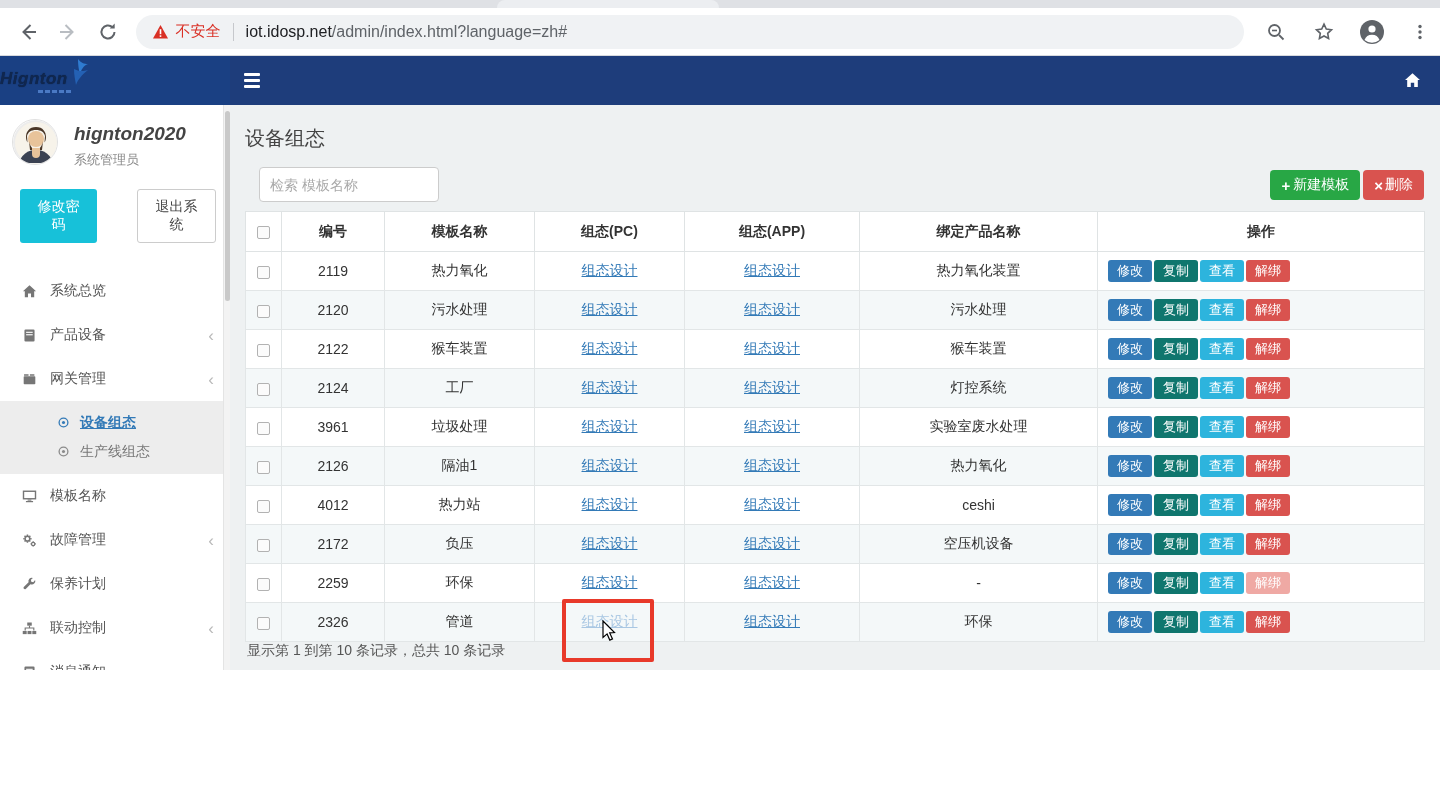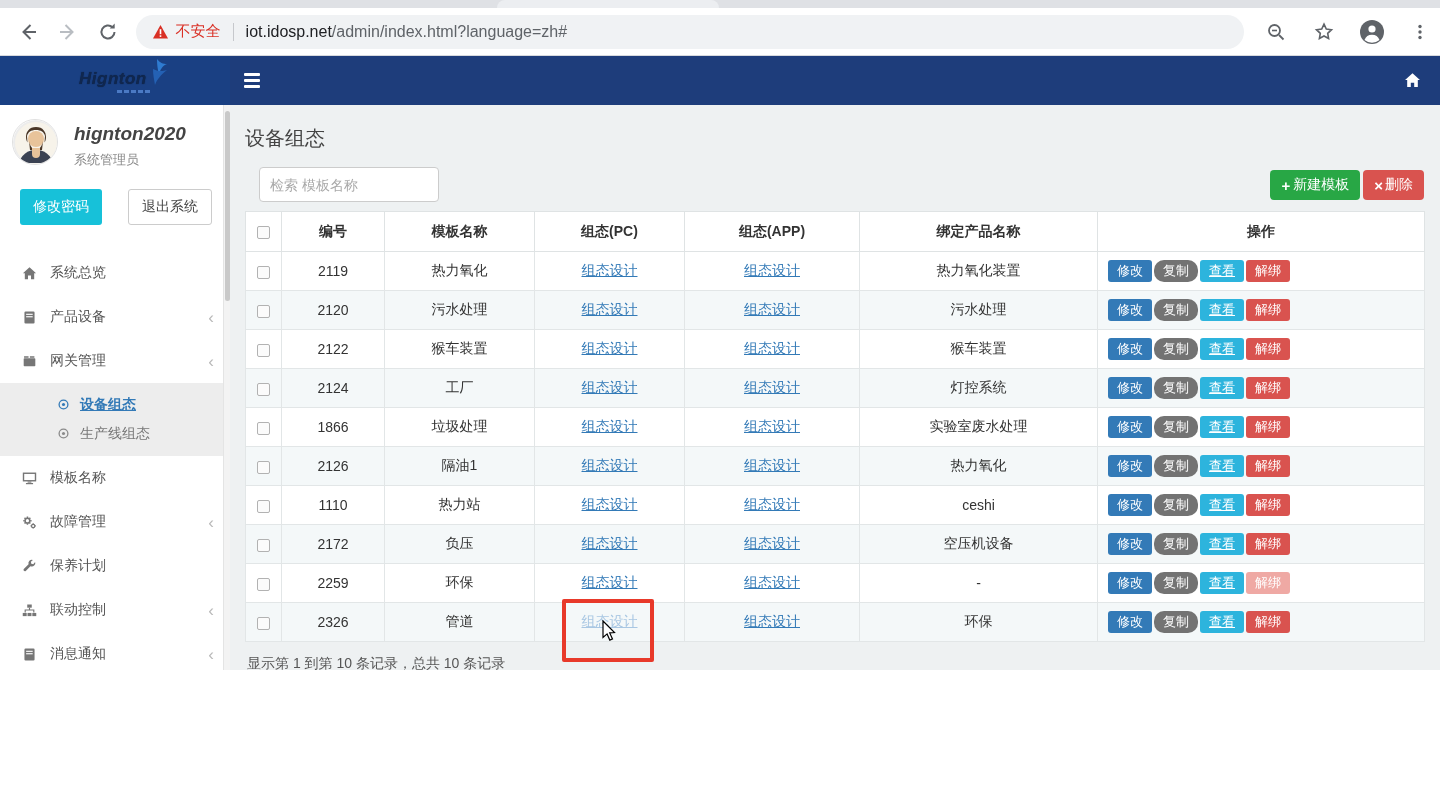--- a/index.html
+++ b/index.html
@@ -16,21 +16,21 @@
   .url-pill { margin-left:8px; width:1112px; height:34px; background:#f0f2f4; border-radius:17px; display:flex; align-items:center; padding:0 16px; }
   .warn-tri { margin-right:7px; display:flex; }
   .insecure { color:#d93025; font-size:15px; }
   .pill-div { width:1px; height:18px; background:#c6c8cc; margin:0 12px; }
   .url-host { color:#202124; font-size:16px; }
   .url-path { color:#5f6368; font-size:16px; }
   .tb-right { display:flex; align-items:center; margin-left:12px; gap:8px; }
 
   
   .appbar { height:49px; display:flex; }
-  .brandbox { width:230px; height:49px; background:#1a4083; display:flex; align-items:center; justify-content:center; position:relative; }
+  .brandbox { width:230px; height:49px; background:#1a4083; display:flex; align-items:center; position:relative; }
   .brand-wrap { position:relative; }
   .brand-text { font-style:italic; font-weight:bold; font-size:17px; color:#10274f; letter-spacing:.5px; text-shadow:0 0 1px #0c1f3f; }
   .brand-sub { height:3px; width:34px; margin:1px 0 0 38px; background:repeating-linear-gradient(90deg,#4a79c4 0 5px,transparent 5px 7px); }
   .brand-swoosh { position:absolute; right:-26px; top:-12px; }
   .navybar { flex:1; background:#1e3d7b; display:flex; align-items:center; padding:0 14px; }
   .hamburger { width:26px; height:22px; display:flex; flex-direction:column; justify-content:center; gap:3px; cursor:pointer; }
   .hamburger i { display:block; width:16px; height:3px; background:#fff; border-radius:1px; }
   .bar-home { margin-left:auto; width:28px; height:28px; display:flex; align-items:center; justify-content:center; cursor:pointer; }
 
   
@@ -38,21 +38,21 @@
 
   
   .sidebar { width:230px; background:#fff; position:relative; flex:none; }
   .sb-scroll { position:absolute; right:0; top:0; bottom:0; width:7px; background:#f3f3f3; border-left:1px solid #e4e4e4; }
   .sb-thumb { position:absolute; top:6px; left:1px; width:5px; height:190px; background:#c9c9c9; border-radius:3px; }
   .user-panel { padding:14px 14px 6px 12px; display:flex; }
   .avatar { width:46px; height:46px; border-radius:50%; overflow:hidden; flex:none; border:1px solid #e0e0e0; }
   .user-meta { margin-left:16px; padding-top:4px; }
   .user-name { font-size:19px; font-weight:bold; color:#444;font-style:italic; }
   .user-role { font-size:13px; color:#888; margin-top:6px; }
-  .user-btns { display:flex; padding:14px 14px 18px 20px; gap:26px; }
+  .user-btns { display:flex; padding:14px 14px 18px 20px; gap:40px; }
   .btn-cyan { background:#17c1d9; color:#fff; border:none; font-size:14px; padding:8px 13px; border-radius:3px; cursor:pointer; font-family:inherit; }
   .btn-plain { background:#fff; color:#444; border:1px solid #ccc; font-size:14px; padding:8px 13px; border-radius:3px; cursor:pointer; font-family:inherit; }
   .menu { margin-top:8px; }
   .menu-item { height:44px; display:flex; align-items:center; padding:0 16px 0 22px; color:#555; font-size:14px; cursor:pointer; }
   .menu-item .mi-icon { width:17px; height:16px; margin-right:11px; color:#767676; display:flex; align-items:center; }
   .menu-item .mi-icon svg { width:15px; height:15px; }
   .menu-item .chev { margin-left:auto; color:#b9b9b9; font-size:17px; line-height:1; }
   .chev.down { transform:rotate(-90deg); }
   .menu-item.active { background:#d2d2d2; border-left:4px solid #1e3d7b; padding-left:18px; color:#333; }
   .menu-item.active .mi-icon { color:#555; }
@@ -77,24 +77,24 @@
 
   table.grid { width:100%; border-collapse:collapse; background:#fff; font-size:14px; }
   .grid th { border:1px solid #dfe3e4; height:40px; font-weight:bold; color:#333; text-align:center; background:#fff; }
   .grid td { border:1px solid #e2e6e7; height:39px; text-align:center; color:#333; }
   .grid tr.alt td { background:#f4f8f9; }
   .cb { display:inline-block; width:13px; height:13px; border:1px solid #b2b2b2; border-radius:2px; background:#fbfbfb; vertical-align:middle; cursor:pointer; }
   a.cfg-link { color:#337ab7; text-decoration:underline; cursor:pointer; }
   a.cfg-link.faded { color:#a9c7e3; }
   .ops { display:flex; gap:2px; padding-left:10px; }
   .op { color:#fff; font-size:13px; padding:4px 9px; border-radius:3px; cursor:pointer; line-height:1.1; white-space:nowrap; }
-  .op-blue { background:#337ab7; } .op-green { background:#737373;border-radius:10px; }
-  .op-cyan { background:#2db4dd;text-decoration:underline; } .op-red { background:#d9534f; }
+  .op-blue { background:#337ab7; } .op-green { background:#0f766e; }
+  .op-cyan { background:#2db4dd; } .op-red { background:#d9534f; }
   .op-red.disabled { background:#efa9a4; cursor:default; }
-  .summary { margin-top:13px; margin-left:2px; font-size:14px; color:#555; }
+  .summary { margin-left:2px; font-size:14px; color:#555; }
 
   .main-footer { position:absolute; left:0; right:0; bottom:0; height:12px; background:#fff; border-top:1px solid #d6d9da; }
   .footer-marks { position:absolute; left:124px; top:3px; width:140px; height:6px;
      background:repeating-linear-gradient(90deg,#3c4146 0 7px,transparent 7px 10px,#3c4146 10px 14px,transparent 14px 18px); }
 
   
   .hl-box { position:absolute; left:562px; top:599px; width:92px; height:63px; border:4px solid #e8392a; border-radius:2px; z-index:6; }
   .cursor { position:absolute; left:602px; top:620px; z-index:7; }
   .toast { position:absolute; left:1333px; top:765px; width:96px; height:44px; background:#3cc33c; border-radius:4px; color:#fff; font-size:14px; text-align:center; padding-top:11px; z-index:8; }
 </style>
@@ -451,21 +451,21 @@
                 <div class="ops">
                   <span class="op op-blue">修改</span>
                   <span class="op op-green">复制</span>
                   <span class="op op-cyan">查看</span>
                   <span class="op op-red">解绑</span>
                 </div>
               </td>
             </tr>
             <tr class="">
               <td><span class="cb"></span></td>
-              <td>1866</td>
+              <td>3961</td>
               <td>垃圾处理</td>
               <td><a class="cfg-link">组态设计</a></td>
               <td><a class="cfg-link">组态设计</a></td>
               <td>实验室废水处理</td>
               <td>
                 <div class="ops">
                   <span class="op op-blue">修改</span>
                   <span class="op op-green">复制</span>
                   <span class="op op-cyan">查看</span>
                   <span class="op op-red">解绑</span>
@@ -483,21 +483,21 @@
                 <div class="ops">
                   <span class="op op-blue">修改</span>
                   <span class="op op-green">复制</span>
                   <span class="op op-cyan">查看</span>
                   <span class="op op-red">解绑</span>
                 </div>
               </td>
             </tr>
             <tr class="">
               <td><span class="cb"></span></td>
-              <td>1110</td>
+              <td>4012</td>
               <td>热力站</td>
               <td><a class="cfg-link">组态设计</a></td>
               <td><a class="cfg-link">组态设计</a></td>
               <td>ceshi</td>
               <td>
                 <div class="ops">
                   <span class="op op-blue">修改</span>
                   <span class="op op-green">复制</span>
                   <span class="op op-cyan">查看</span>
                   <span class="op op-red">解绑</span>

